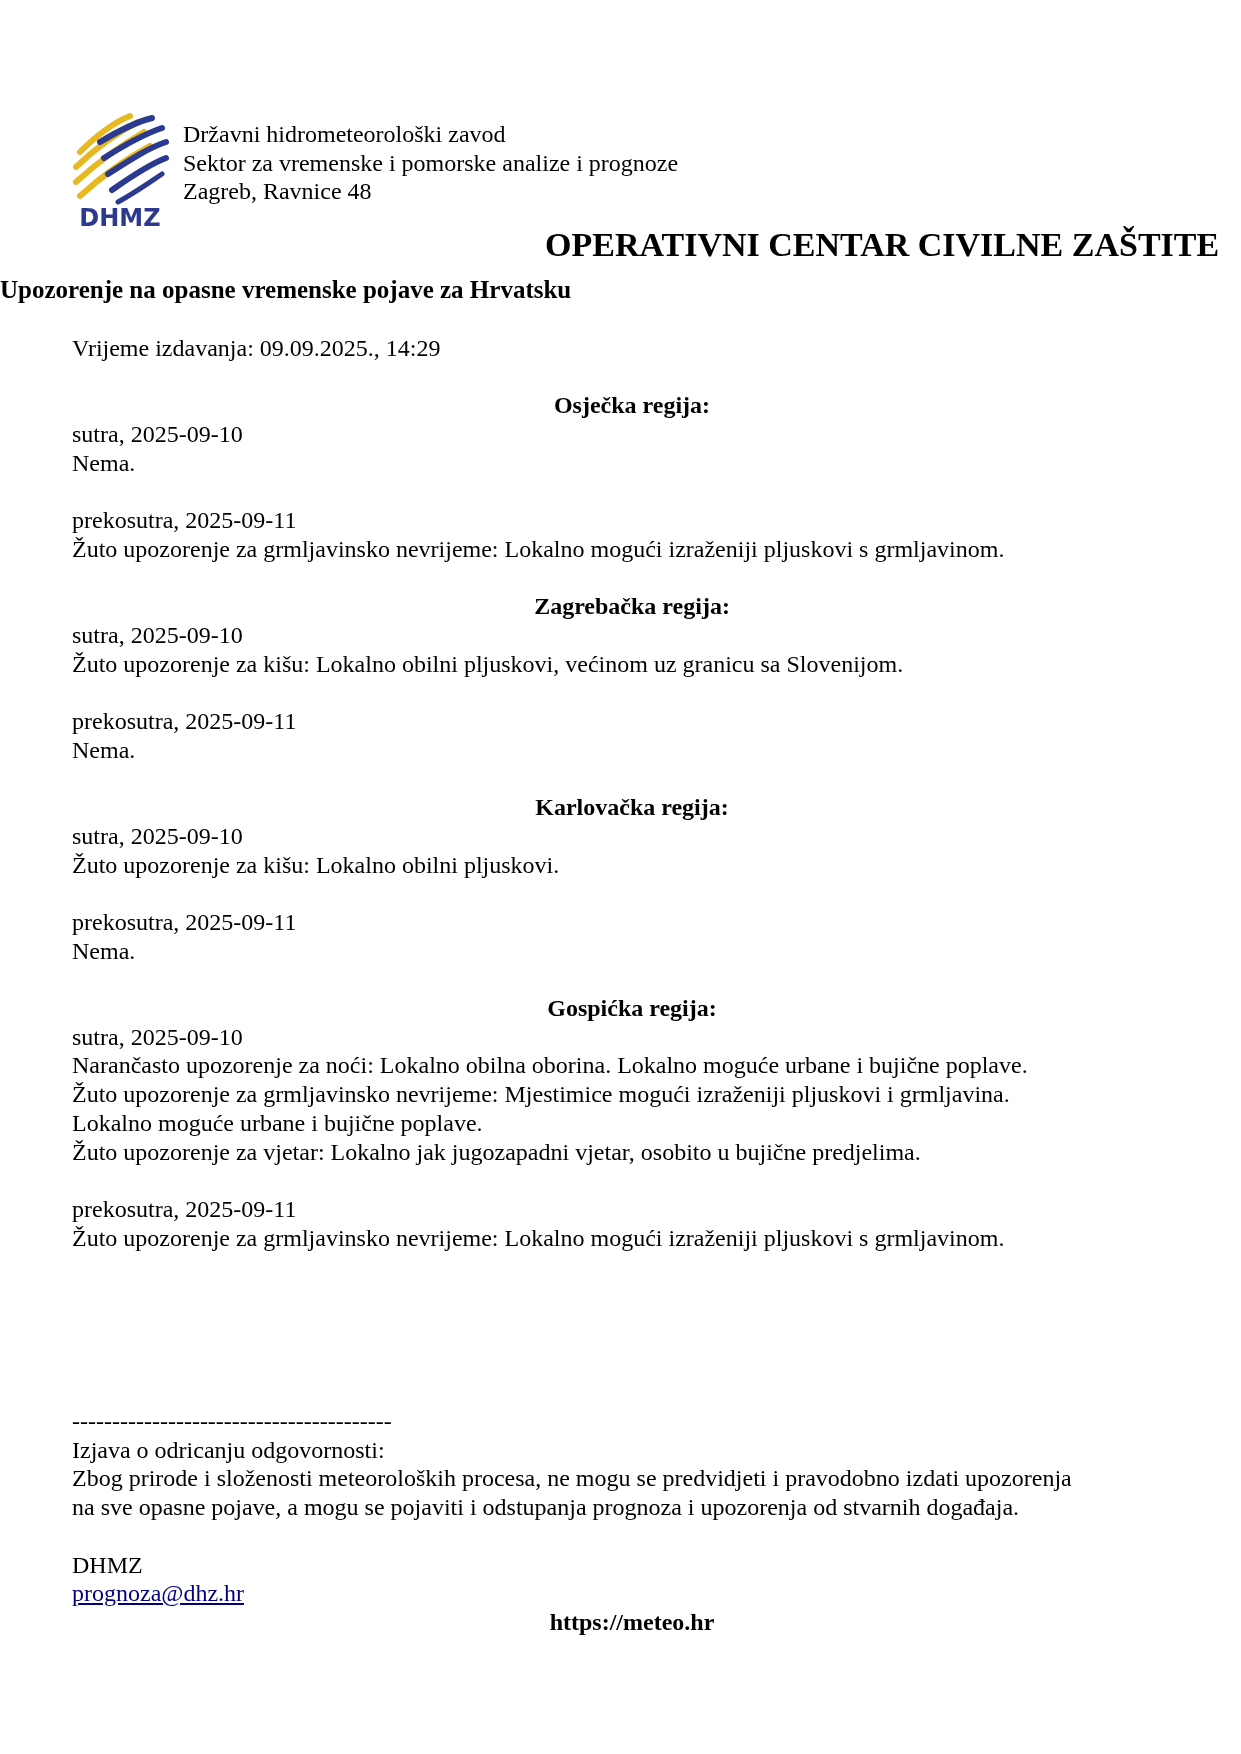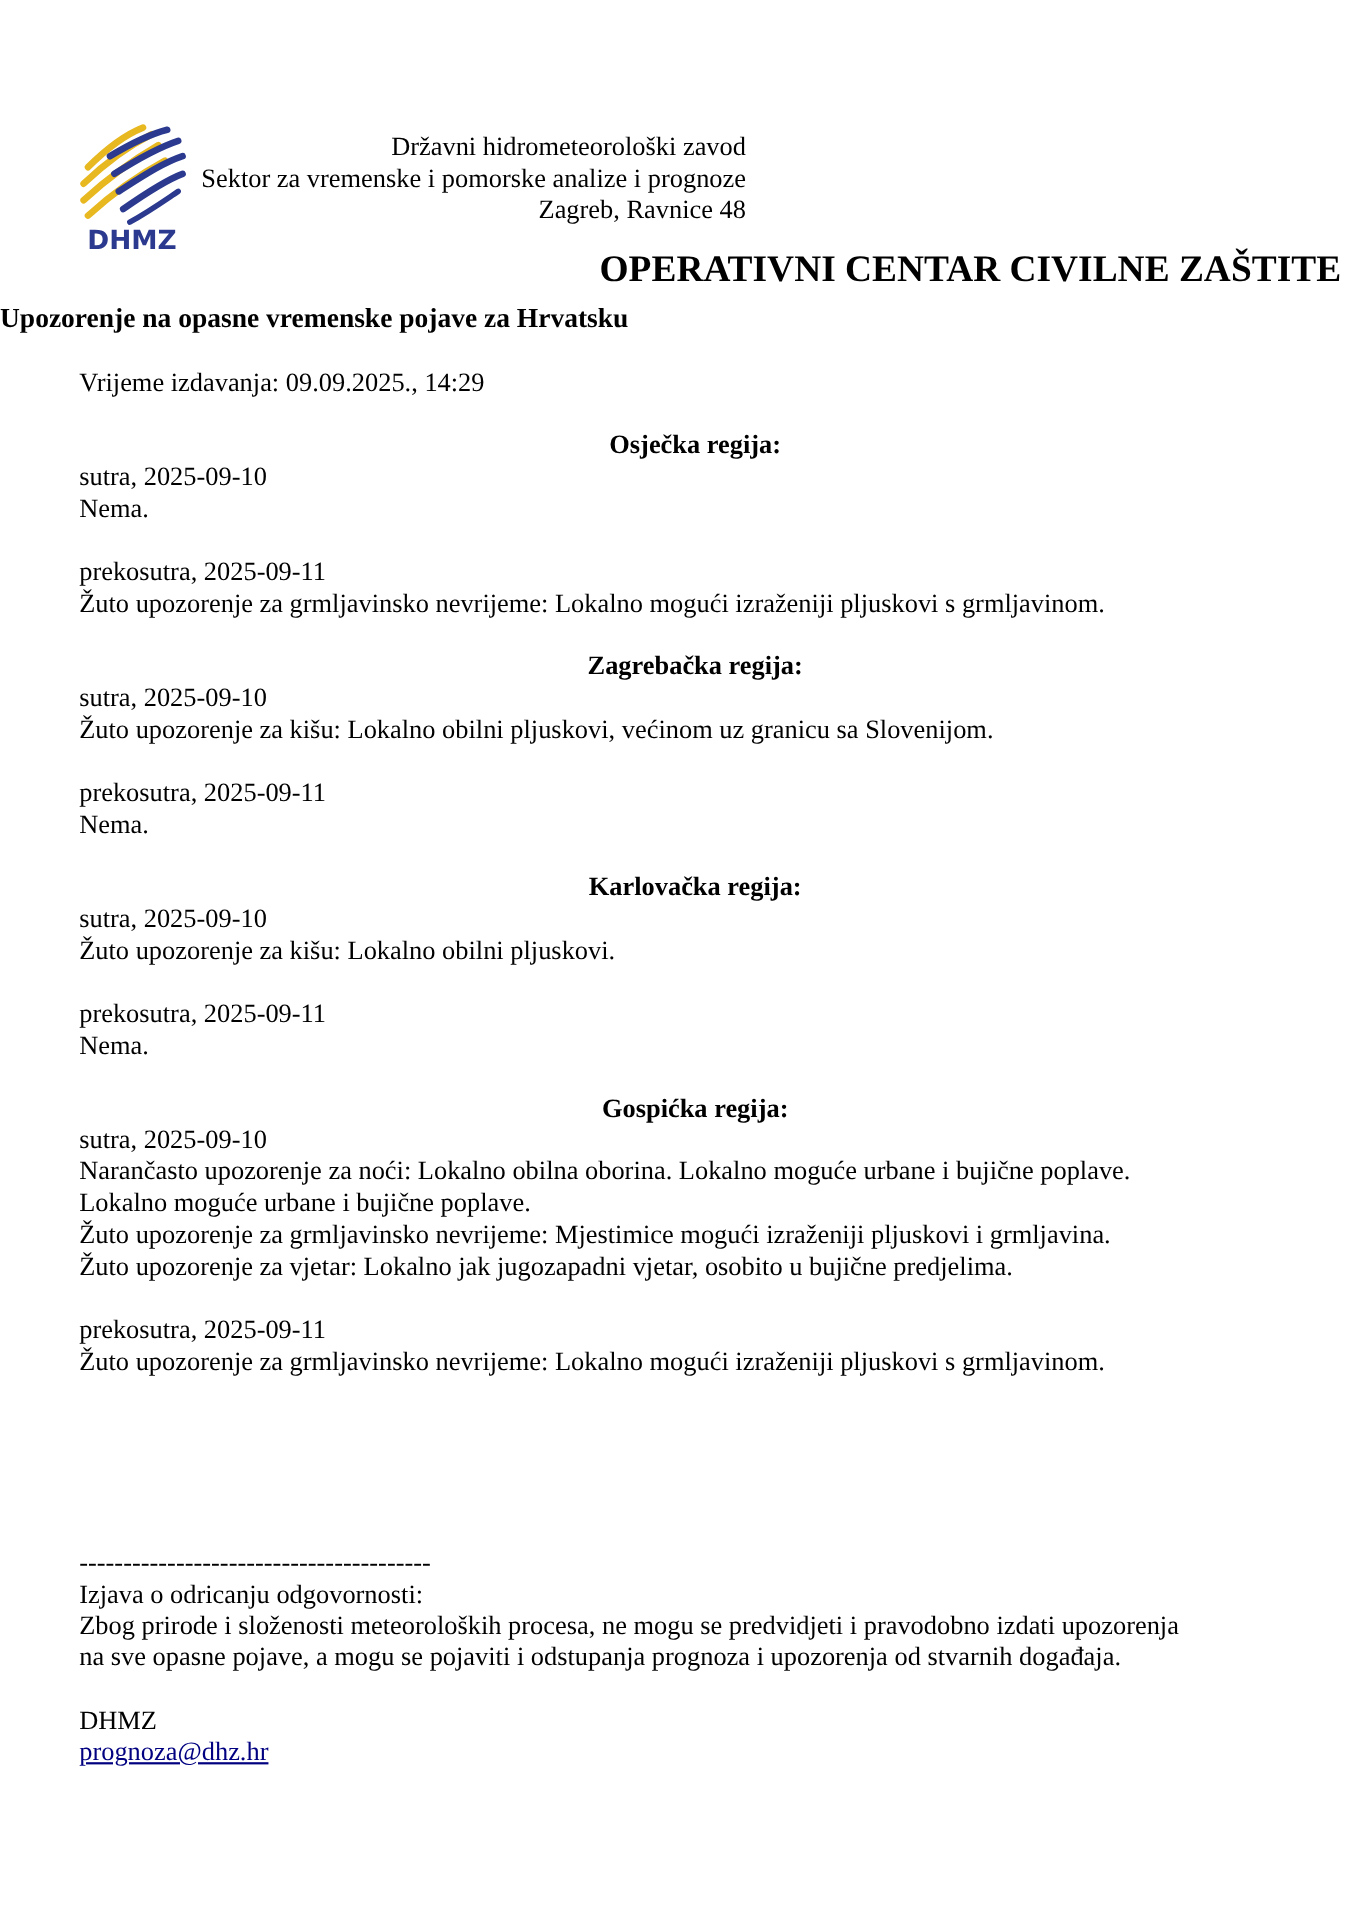--- a/index.html
+++ b/index.html
@@ -1,20 +1,20 @@
 <!DOCTYPE html>
 <html><head>
 <meta charset="utf-8">
 <style>
   html, body { margin: 0; padding: 0; background: #ffffff; }
   body { width: 1241px; height: 1754px; position: relative; overflow: hidden;
          font-family: "Liberation Serif", serif; color: #000; }
   .abs { position: absolute; }
   .logo { left: 70px; top: 112px; width: 100px; height: 118px; }
-  .org { left: 183px; top: 120px; font-size: 24px; line-height: 28.6px; text-align: right; }
+  .org { left: 183px; top: 120px; font-size: 24px; line-height: 28.6px; }
   .org div { white-space: nowrap; }
   .center-title { left: 545px; top: 226px; font-size: 34px; font-weight: bold; white-space: nowrap; }
   .subtitle { left: 0; width: 1192px; top: 276px; text-align: left; font-size: 25px; font-weight: bold; white-space: nowrap; }
   .body { left: 72px; top: 334px; width: 1120px; font-size: 24px; line-height: 28.7px; }
   .line { white-space: nowrap; min-height: 28.7px; }
   .bold { font-weight: bold; text-align: center; }
   .gap { height: 28.7px; }
   .footer { left: 72px; top: 1407px; width: 1120px; font-size: 24px; line-height: 28.7px; }
   a.email { color: #000080; text-decoration: underline; text-align: center; }
 </style>
@@ -76,32 +76,33 @@
         <div class="line">Žuto upozorenje za kišu: Lokalno obilni pljuskovi.</div>
         <div class="gap"></div>
         <div class="line">prekosutra, 2025-09-11</div>
         <div class="line">Nema.</div>
         <div class="gap"></div>
       </div>
       <div>
         <div class="line bold">Gospićka regija:</div>
         <div class="line">sutra, 2025-09-10</div>
         <div class="line">Narančasto upozorenje za noći: Lokalno obilna oborina. Lokalno moguće urbane i bujične poplave.</div>
+        <div class="line">Žuto upozorenje za grmljavinsko nevrijeme: Mjestimice mogući izraženiji pljuskovi i grmljavina.</div>
         <div class="line">Lokalno moguće urbane i bujične poplave.</div>
-        <div class="line">Žuto upozorenje za grmljavinsko nevrijeme: Mjestimice mogući izraženiji pljuskovi i grmljavina.</div>
         <div class="line">Žuto upozorenje za vjetar: Lokalno jak jugozapadni vjetar, osobito u bujične predjelima.</div>
         <div class="gap"></div>
         <div class="line">prekosutra, 2025-09-11</div>
         <div class="line">Žuto upozorenje za grmljavinsko nevrijeme: Lokalno mogući izraženiji pljuskovi s grmljavinom.</div>
         <div class="gap"></div>
       </div>
     </div>
 </div>
 
 <div class="abs footer">
   <div class="line">----------------------------------------</div>
   <div class="line">Izjava o odricanju odgovornosti:</div>
   <div class="line">Zbog prirode i složenosti meteoroloških procesa, ne mogu se predvidjeti i pravodobno izdati upozorenja</div>
   <div class="line">na sve opasne pojave, a mogu se pojaviti i odstupanja prognoza i upozorenja od stvarnih događaja.</div>
   <div class="gap"></div>
   <div class="line">DHMZ</div>
   <div class="line"><a class="email" href="#">prognoza@dhz.hr</a></div>
+  <div class="line bold">https://meteo.hr</div>
 </div>
 
 </body></html>

